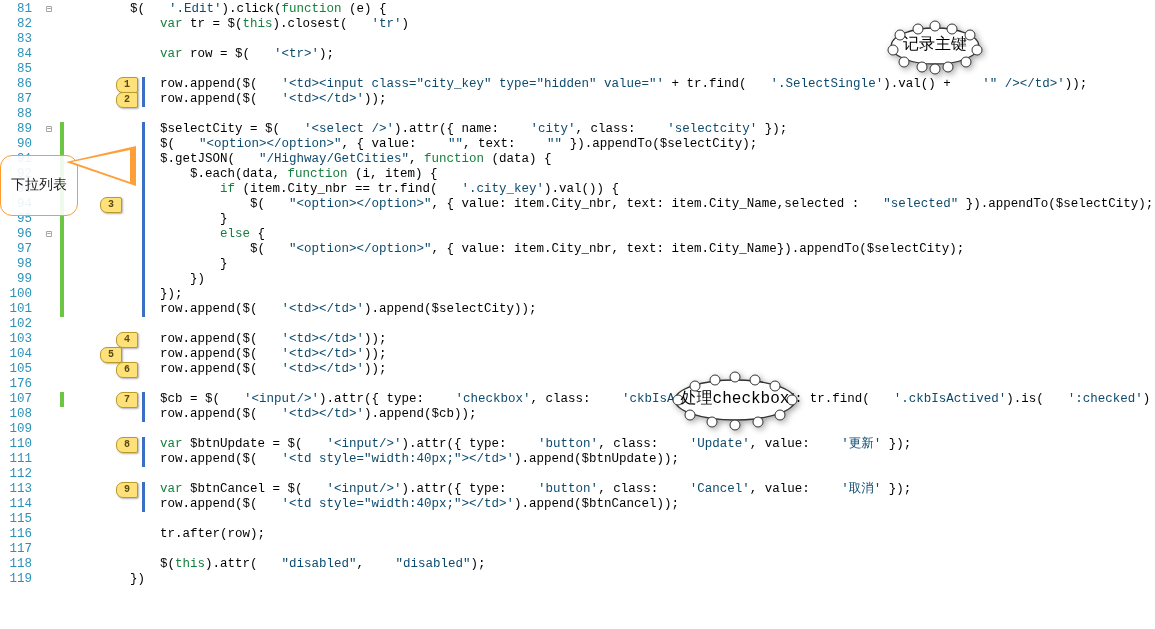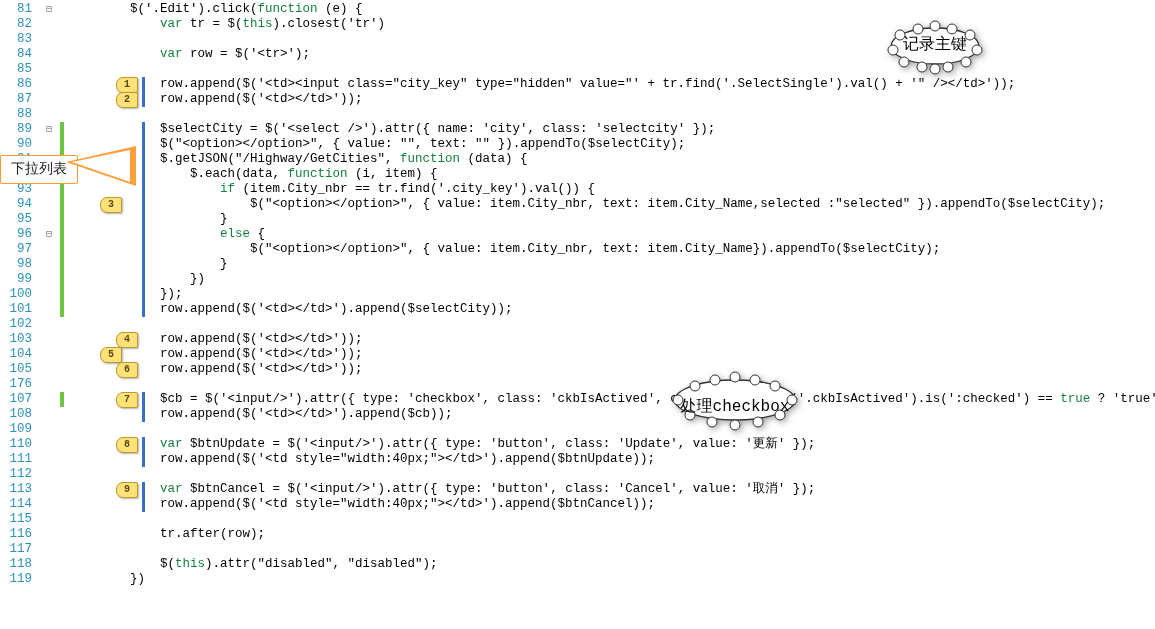--- a/index.html
+++ b/index.html
@@ -6,31 +6,31 @@
   .editor{position:relative;width:1155px;height:629px;overflow:hidden;}
   .gutter-nums{position:absolute;left:0;top:0;width:38px;height:100%;text-align:right;color:#2b92b9;padding-top:2px;}
   .gutter-nums div{height:15px;padding-right:6px;}
   .fold-col{position:absolute;left:38px;top:0;width:22px;height:100%;text-align:center;color:#888;padding-top:2px;}
   .fold-col div{height:15px;font-size:10px;}
   .chg-col{position:absolute;left:60px;top:0;width:4px;height:100%;}
   .chg-mark{position:absolute;left:0;width:4px;background:#6cc644;}
   .code-area{position:absolute;left:70px;top:2px;right:0;white-space:pre;color:#000;}
   .code-line{height:15px;}
   .k{color:#15803d;}
-  .s{color:#000000;}
+  .s{color:#0c4a6e;margin-left:24px;}
   .n{color:#000;}
   
   .badge{position:absolute;width:20px;height:14px;background:#ffe17a;border:1px solid #b99b2c;border-radius:7px 2px 2px 7px;font-size:10px;font-weight:bold;line-height:14px;text-align:center;color:#5b4a10;box-shadow:1px 1px 2px rgba(0,0,0,.3);}
   .vbar{position:absolute;width:3px;background:#3b6fc5;}
   
   .bubble{position:absolute;font-size:16px;color:#000;}
   .bubble svg{filter:drop-shadow(2px 2px 3px rgba(0,0,0,.35));}
   .bubble .txt{position:absolute;left:0;right:0;text-align:center;}
   
-  .callout{position:absolute;border:1.5px solid #ff9a2e;border-radius:2px;background:rgba(255,255,255,.9);padding:6px 10px;font-size:14px;color:#222;}
+  .callout{position:absolute;border:1.5px solid #ff9a2e;border-radius:12px;background:rgba(255,255,255,.9);padding:22px 10px;font-size:14px;color:#222;}
   .callout-arrow{position:absolute;}
 </style>
 </head>
 <body>
 
 <div class="editor">
   <div class="gutter-nums" id="gut">
       <div>81</div>
       <div>82</div>
       <div>83</div>
@@ -154,21 +154,21 @@
       <circle cx="35" cy="16" r="5" fill="#fff" stroke="#333"></circle>
         <circle cx="115" cy="16" r="5" fill="#fff" stroke="#333"></circle>
       <circle cx="18" cy="30" r="5" fill="#fff" stroke="#333"></circle>
         <circle cx="132" cy="30" r="5" fill="#fff" stroke="#333"></circle>
       <circle cx="30" cy="45" r="5" fill="#fff" stroke="#333"></circle>
         <circle cx="120" cy="45" r="5" fill="#fff" stroke="#333"></circle>
       <circle cx="52" cy="52" r="5" fill="#fff" stroke="#333"></circle>
         <circle cx="98" cy="52" r="5" fill="#fff" stroke="#333"></circle>
         <circle cx="75" cy="55" r="5" fill="#fff" stroke="#333"></circle>
     </svg>
-    <div class="txt" style="top:22px;margin-top:8px;">处理checkbox</div>
+    <div class="txt" style="top:22px;">处理checkbox</div>
   </div>
 
   <div id="badges">
       <div class="badge" style="left:116px;top:77px">1</div>
       <div class="badge" style="left:116px;top:92px">2</div>
       <div class="badge" style="left:100px;top:197px">3</div>
       <div class="badge" style="left:116px;top:332px">4</div>
       <div class="badge" style="left:100px;top:347px">5</div>
       <div class="badge" style="left:116px;top:362px">6</div>
       <div class="badge" style="left:116px;top:392px">7</div>

